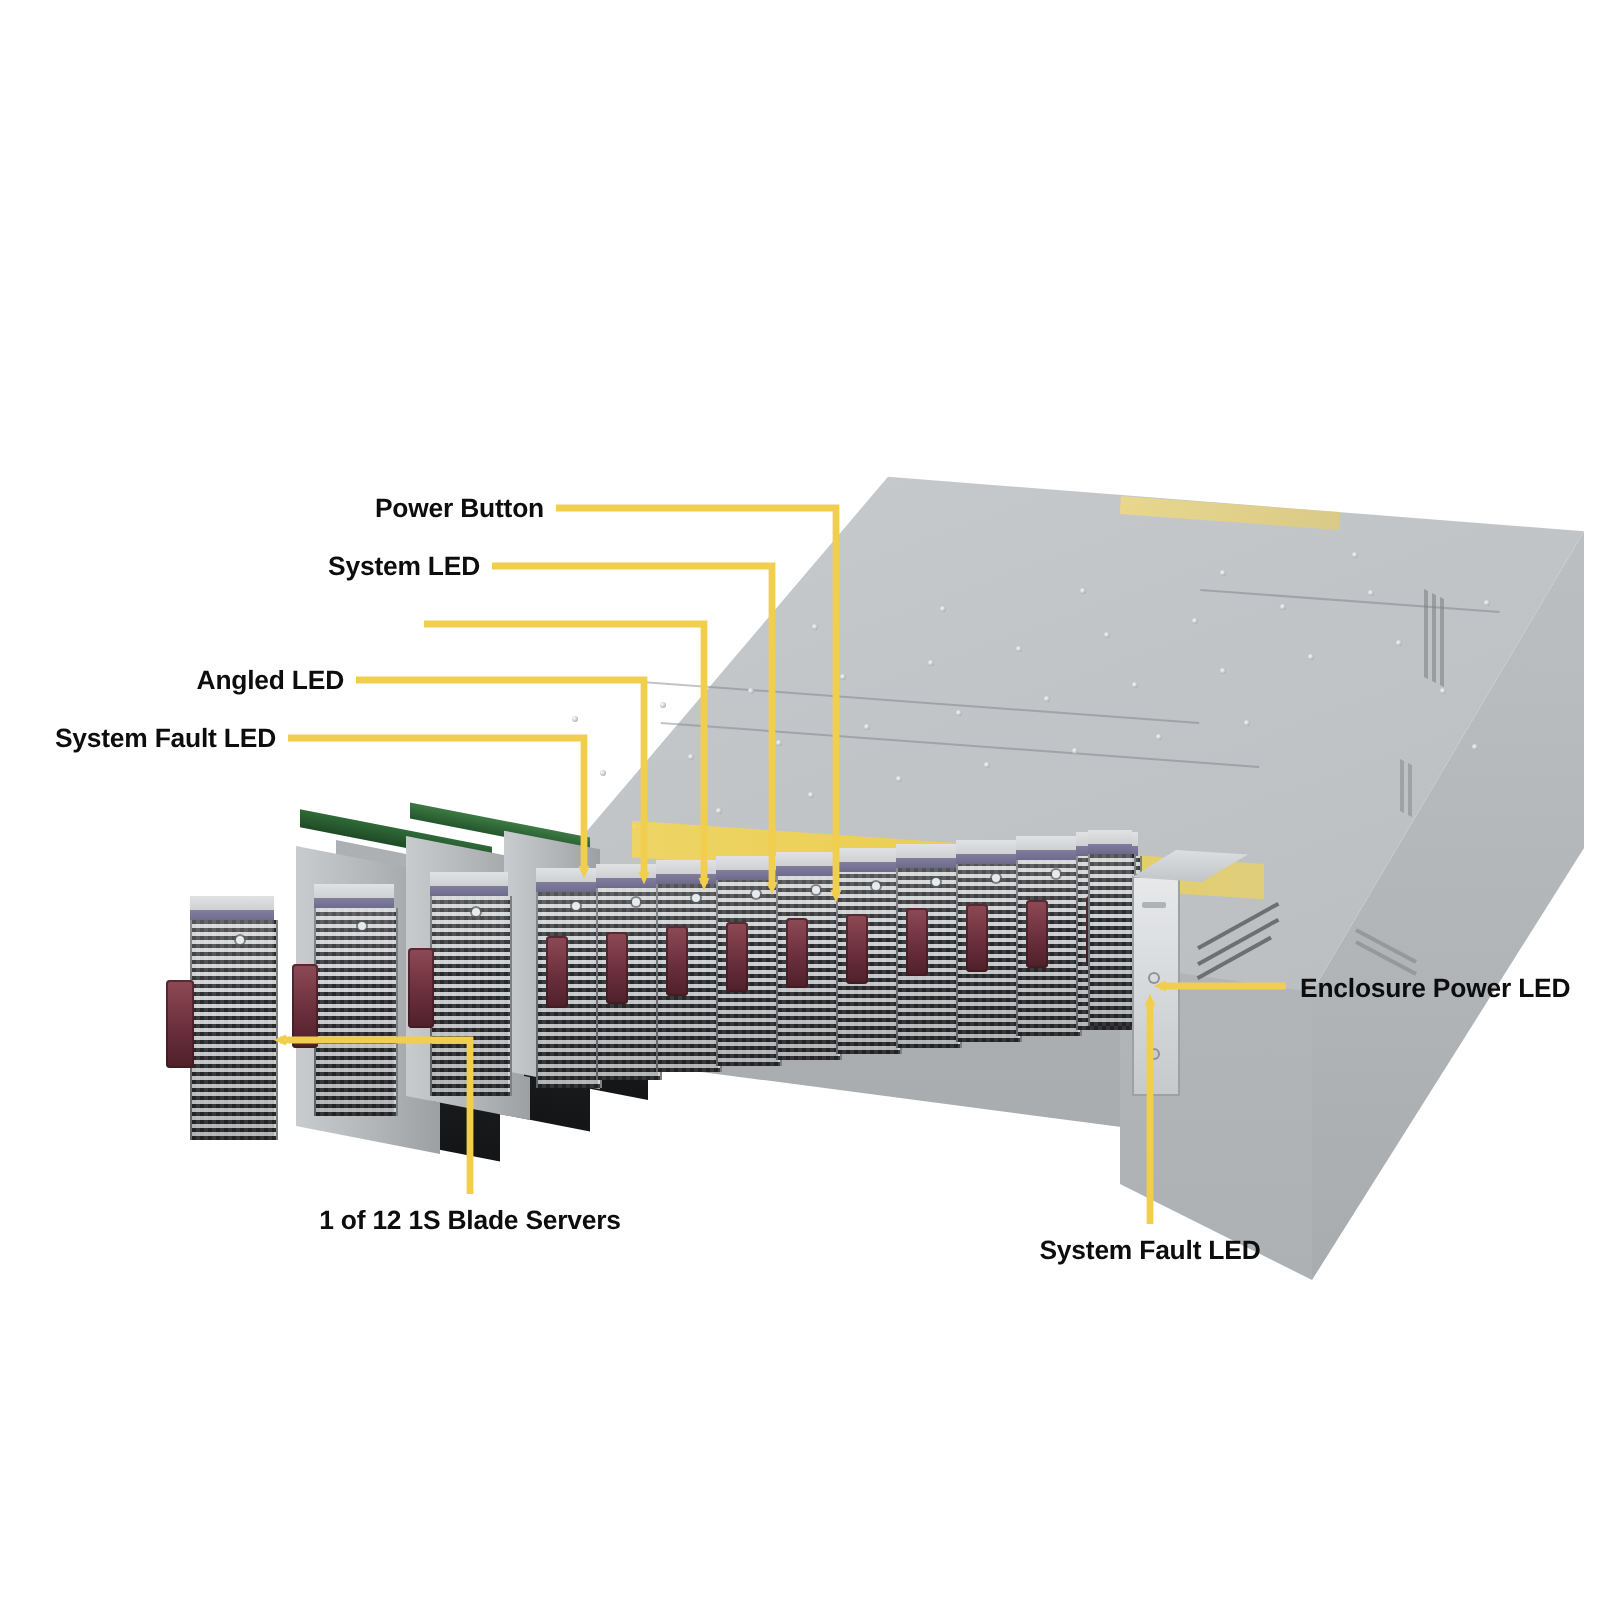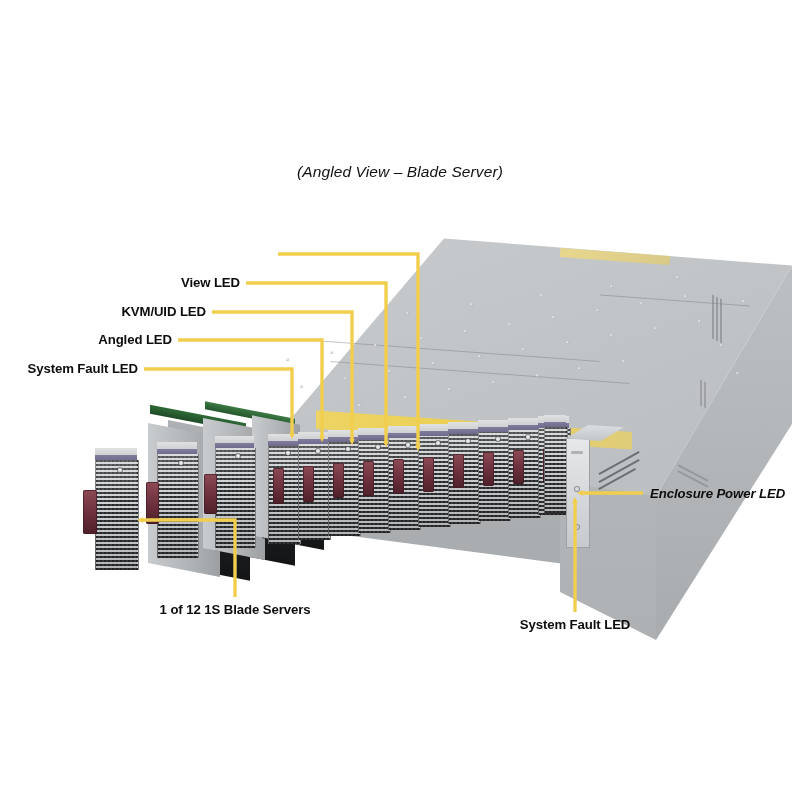--- a/index.html
+++ b/index.html
@@ -10,21 +10,21 @@
 
   
   .caption{position:absolute;left:0;top:163px;width:800px;text-align:center;
            font-style:italic;font-size:15.5px;color:#111;letter-spacing:.1px;
            font-family:"Liberation Sans","DejaVu Sans",sans-serif;}
 
   
   .lbl{position:absolute;font-weight:bold;font-size:13.2px;color:#0d0d0d;
        white-space:nowrap;line-height:1;letter-spacing:-.1px;}
   .lbl.r{transform:translateY(-50%);text-align:right;}
-  .lbl.l{transform:translateY(-50%);text-align:left;font-style:italic;}
+  .lbl.l{transform:translateY(-50%);text-align:left;}
   .lbl.c{transform:translate(-50%,-50%);text-align:center;}
 
   
   svg.leaders{position:absolute;left:0;top:0;width:800px;height:800px;
               overflow:visible;pointer-events:none;}
 
   
   .photo{position:absolute;left:0;top:0;width:800px;height:800px;}
 
   
@@ -328,26 +328,25 @@
       <path d="M144,369 L292,369 L292,436" marker-end="url(#ar)"></path>
 
       <path d="M643,493 L580,493" marker-end="url(#ar)"></path>
 
       <path d="M235,597 L235,520 L140,520" marker-end="url(#ar)"></path>
 
       <path d="M575,612 L575,500" marker-end="url(#ar)"></path>
     </g>
   </svg>
 
-  <div class="caption">(Angled View – Blade Server)</div>
-
-
-  <div class="lbl r" style="left:20px;top:283px;width:220px;">View LED</div>
-
-  <div class="lbl r" style="left:0px;top:312px;width:206px;">KVM/UID LED</div>
+
+  <div class="lbl r" style="left:52px;top:254px;width:220px;">Power Button</div>
+
+  <div class="lbl r" style="left:20px;top:283px;width:220px;">System LED</div>
+
 
   <div class="lbl r" style="left:0px;top:340px;width:172px;">Angled LED</div>
 
   <div class="lbl r" style="left:0px;top:369px;width:138px;">System Fault LED</div>
 
   <div class="lbl l" style="left:650px;top:494px;">Enclosure Power LED</div>
 
   <div class="lbl c" style="left:235px;top:610px;">1 of 12 1S Blade Servers</div>
 
   <div class="lbl c" style="left:575px;top:625px;">System Fault LED</div>

